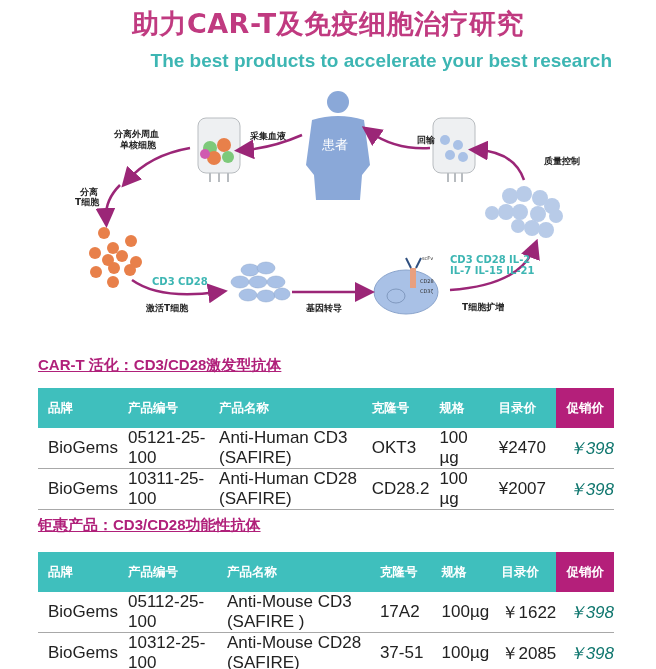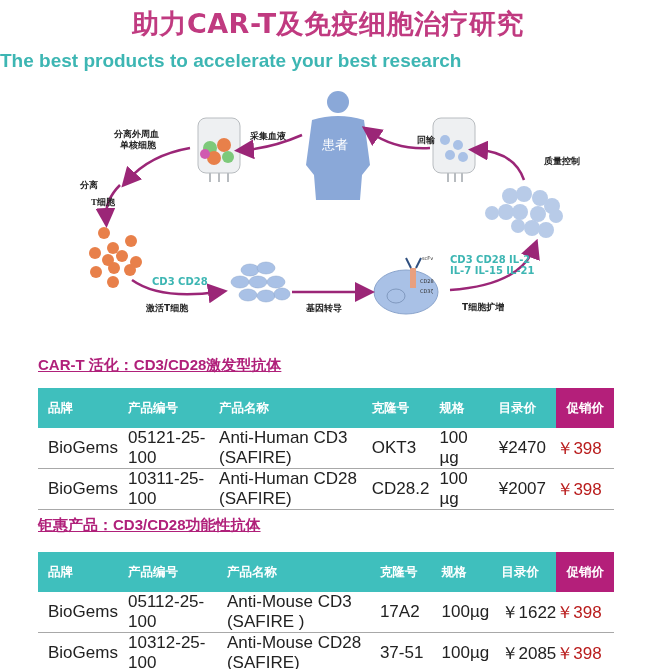--- a/index.html
+++ b/index.html
@@ -1,28 +1,28 @@
 <!DOCTYPE html>
 <html><head>
 <meta charset="utf-8">
 <style>
   html, body { margin:0; padding:0; background:#ffffff; }
   body { width:656px; height:669px; position:relative; overflow:hidden; font-family:"DejaVu Sans", sans-serif; }
   .abs { position:absolute; }
   .title { left:0; width:656px; top:6px; text-align:center; font-size:27px; font-weight:bold; color:#c03a80; letter-spacing:0.5px; }
-  .subtitle { left:0; width:612px; top:50px; text-align:left; font-size:19px; font-weight:bold; color:#3db6b3; font-family:"Liberation Sans", sans-serif; }
+  .subtitle { left:0; width:612px; top:50px; text-align:right; font-size:19px; font-weight:bold; color:#3db6b3; font-family:"Liberation Sans", sans-serif; }
   .lbl { font-size:9px; font-weight:bold; color:#222; line-height:11px; text-align:center; }
   .teal-lbl { font-size:10px; font-weight:bold; color:#3db6b3; line-height:11px; }
   .center-title { left:240px; top:208px; font-size:21px; color:#3db6b3; font-family:"Liberation Sans", sans-serif; letter-spacing:0.5px; }
   .section-title { font-size:15px; font-weight:bold; color:#b0207a; font-family:"Liberation Sans", sans-serif;text-decoration:underline; }
   table { border-collapse:collapse; position:absolute; font-family:"Liberation Sans", sans-serif; }
   th { background:#3fbfbd; color:#fff; font-size:12.5px; font-weight:bold; text-align:left; height:40px; padding:0 0 0 10px; }
   th.promo { background:#b41f7a; text-align:center; padding:0; }
   td { font-size:17px; color:#222; height:30px; padding:0 0 0 10px; border-bottom:1px solid #a8a8a8; }
-  td.promo { color:#b91c1c; text-align:left; padding:0; }
+  td.promo { color:#0f766e; text-align:right; padding:0;font-style:italic; }
 </style>
 </head>
 <body>
 
 <div class="abs title">助力CAR-T及免疫细胞治疗研究</div>
 <div class="abs subtitle">The best products to accelerate your best research</div>
 
 <div class="abs" style="left:0;top:80px;width:656px;height:250px;">
   <svg width="656" height="250" viewBox="0 80 656 250" style="position:absolute;left:0;top:0;">
     <defs>
@@ -114,22 +114,22 @@
     <path d="M292,292 L365,292" fill="none" stroke="#9b2677" stroke-width="2.5" marker-end="url(#ah)"></path>
     <path d="M450,290 Q520,285 534,248" fill="none" stroke="#9b2677" stroke-width="2.5" marker-end="url(#ah)"></path>
     <path d="M524,180 Q514,152 478,150" fill="none" stroke="#9b2677" stroke-width="2.5" marker-end="url(#ah)"></path>
     <path d="M430,148 Q395,150 370,132" fill="none" stroke="#9b2677" stroke-width="2.5" marker-end="url(#ah)"></path>
   </svg>
 
   <div class="abs" style="left:322px;top:56px;font-size:13px;color:#fff;">患者</div>
   <div class="abs lbl" style="left:250px;top:51px;">采集血液</div>
   <div class="abs lbl" style="left:114px;top:49px;">分离外周血</div>
   <div class="abs lbl" style="left:120px;top:60px;">单核细胞</div>
-  <div class="abs lbl" style="left:80px;top:100px;">分离</div>
-  <div class="abs lbl" style="left:91px;top:117px;font-family:Liberation Serif, serif;">T细胞</div>
+  <div class="abs lbl" style="left:80px;top:107px;">分离</div>
+  <div class="abs lbl" style="left:75px;top:117px;">T细胞</div>
   <div class="abs teal-lbl" style="left:152px;top:196px;">CD3  CD28</div>
   <div class="abs lbl" style="left:146px;top:223px;">激活T细胞</div>
   <div class="abs lbl" style="left:306px;top:223px;">基因转导</div>
   <div class="abs teal-lbl" style="left:450px;top:174px;">CD3  CD28 IL-2</div>
   <div class="abs teal-lbl" style="left:450px;top:185px;">IL-7  IL-15  IL-21</div>
   <div class="abs lbl" style="left:462px;top:222px;">T细胞扩增</div>
   <div class="abs lbl" style="left:544px;top:76px;">质量控制</div>
   <div class="abs lbl" style="left:397px;top:55px;padding-left:20px;">回输</div>
   <div class="abs" style="left:422px;top:175px;font-size:5px;color:#333;">scFv</div>
   <div class="abs" style="left:420px;top:198px;font-size:5px;color:#333;">CD28</div>

